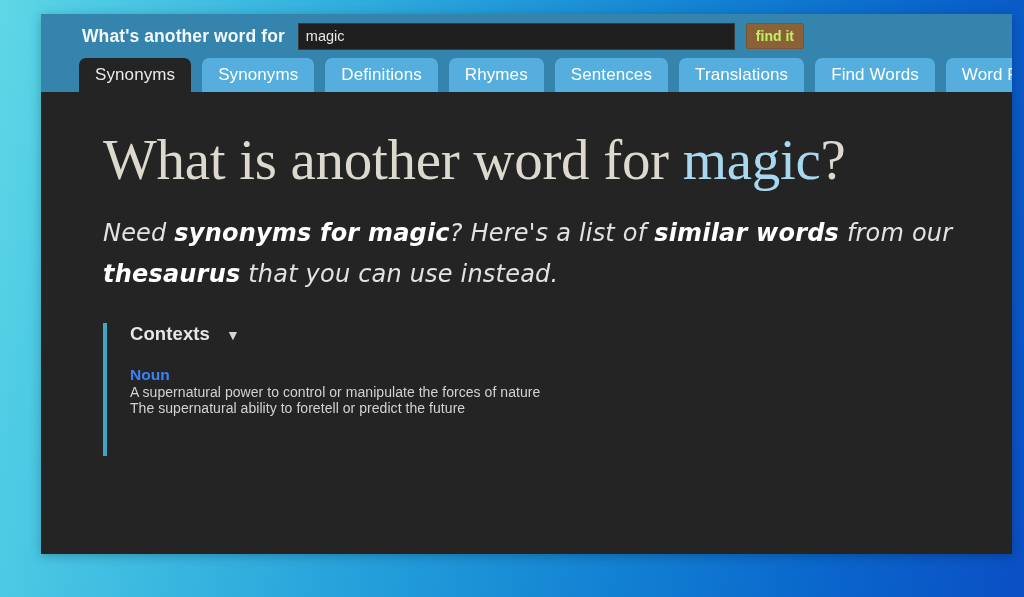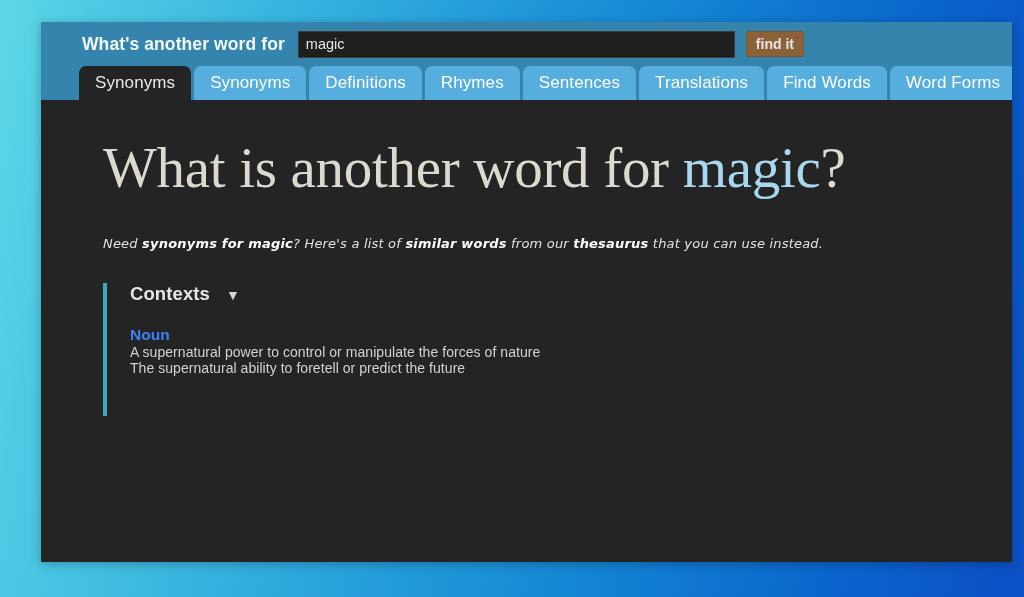--- a/index.html
+++ b/index.html
@@ -20,21 +20,21 @@
                 #1280d2 64%,
                 #0a66cc 82%,
                 #0b4fc4 100%);
     position: relative;
   }
 
   
   .window {
     position: absolute;
     left: 41px;
-    top: 22px;
+    top: 14px;
     width: 971px;
     height: 540px;
     overflow: hidden;
     background: #242424;
     box-shadow: 0 2px 10px rgba(0,0,0,0.25);
   }
 
   
   .header-bar {
     height: 44px;
@@ -66,36 +66,36 @@
     outline: none;
   }
 
   .find-button {
     margin-left: 11px;
     height: 26px;
     padding: 0 9px;
     background: #8b6137;
     border: 1px solid #7b5530;
     border-radius: 2px;
-    color: #e5e5e5;
+    color: #bef264;
     font-family: "Liberation Sans", sans-serif;
     font-size: 14px;
     font-weight: 700;
     cursor: pointer;
     line-height: 24px;
   }
 
   
   .tab-bar {
     height: 34px;
     background: #3484ad;
     display: flex;
     align-items: flex-end;
     padding-left: 38px;
-    gap: 3px;
+    gap: 11px;
     position: relative;
   }
 
   .tab {
     height: 34px;
     padding: 0 16px;
     display: flex;
     align-items: center;
     justify-content: center;
     background: #55aede;
@@ -129,25 +129,25 @@
     font-weight: 400;
     color: #ddd9cf;
     letter-spacing: -0.3px;
     max-width: 760px;
   }
 
   .headline .query { color: #a7d8ef; }
   .headline .qmark { color: #ddd9cf; }
 
   .lede {
-    margin-top: 30px;
+    margin-top: 18px;
     max-width: 880px;
     font-family: "DejaVu Sans", sans-serif;
     font-style: italic;
-    font-size: 13px;
+    font-size: 24px;
     line-height: 1.72;
     color: #e2e2e2;
     letter-spacing: .2px;
   }
 
   .lede b { font-weight: 700; color: #ffffff; }
 
   .contexts-block {
     margin-top: 28px;
     border-left: 4px solid #3fa6c6;

